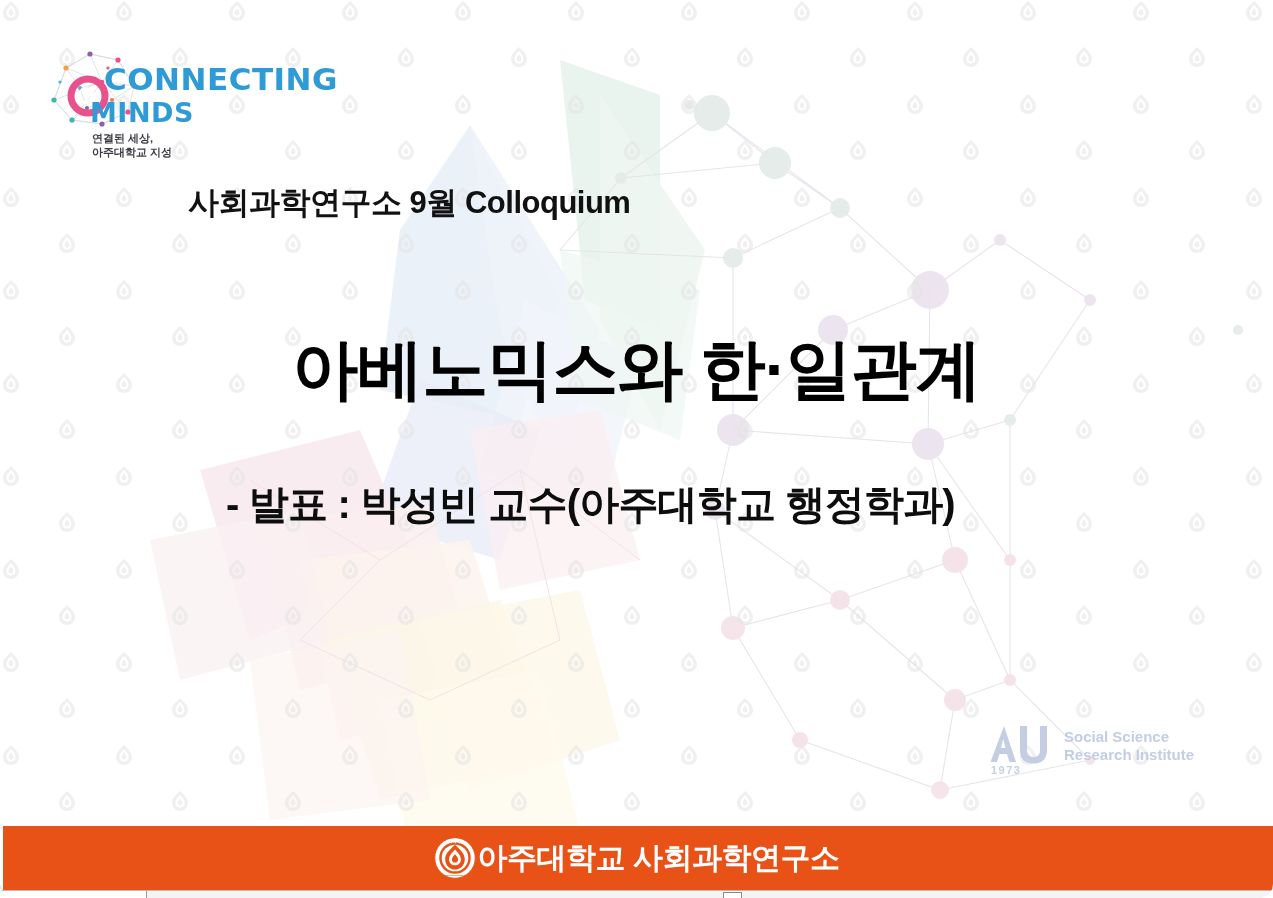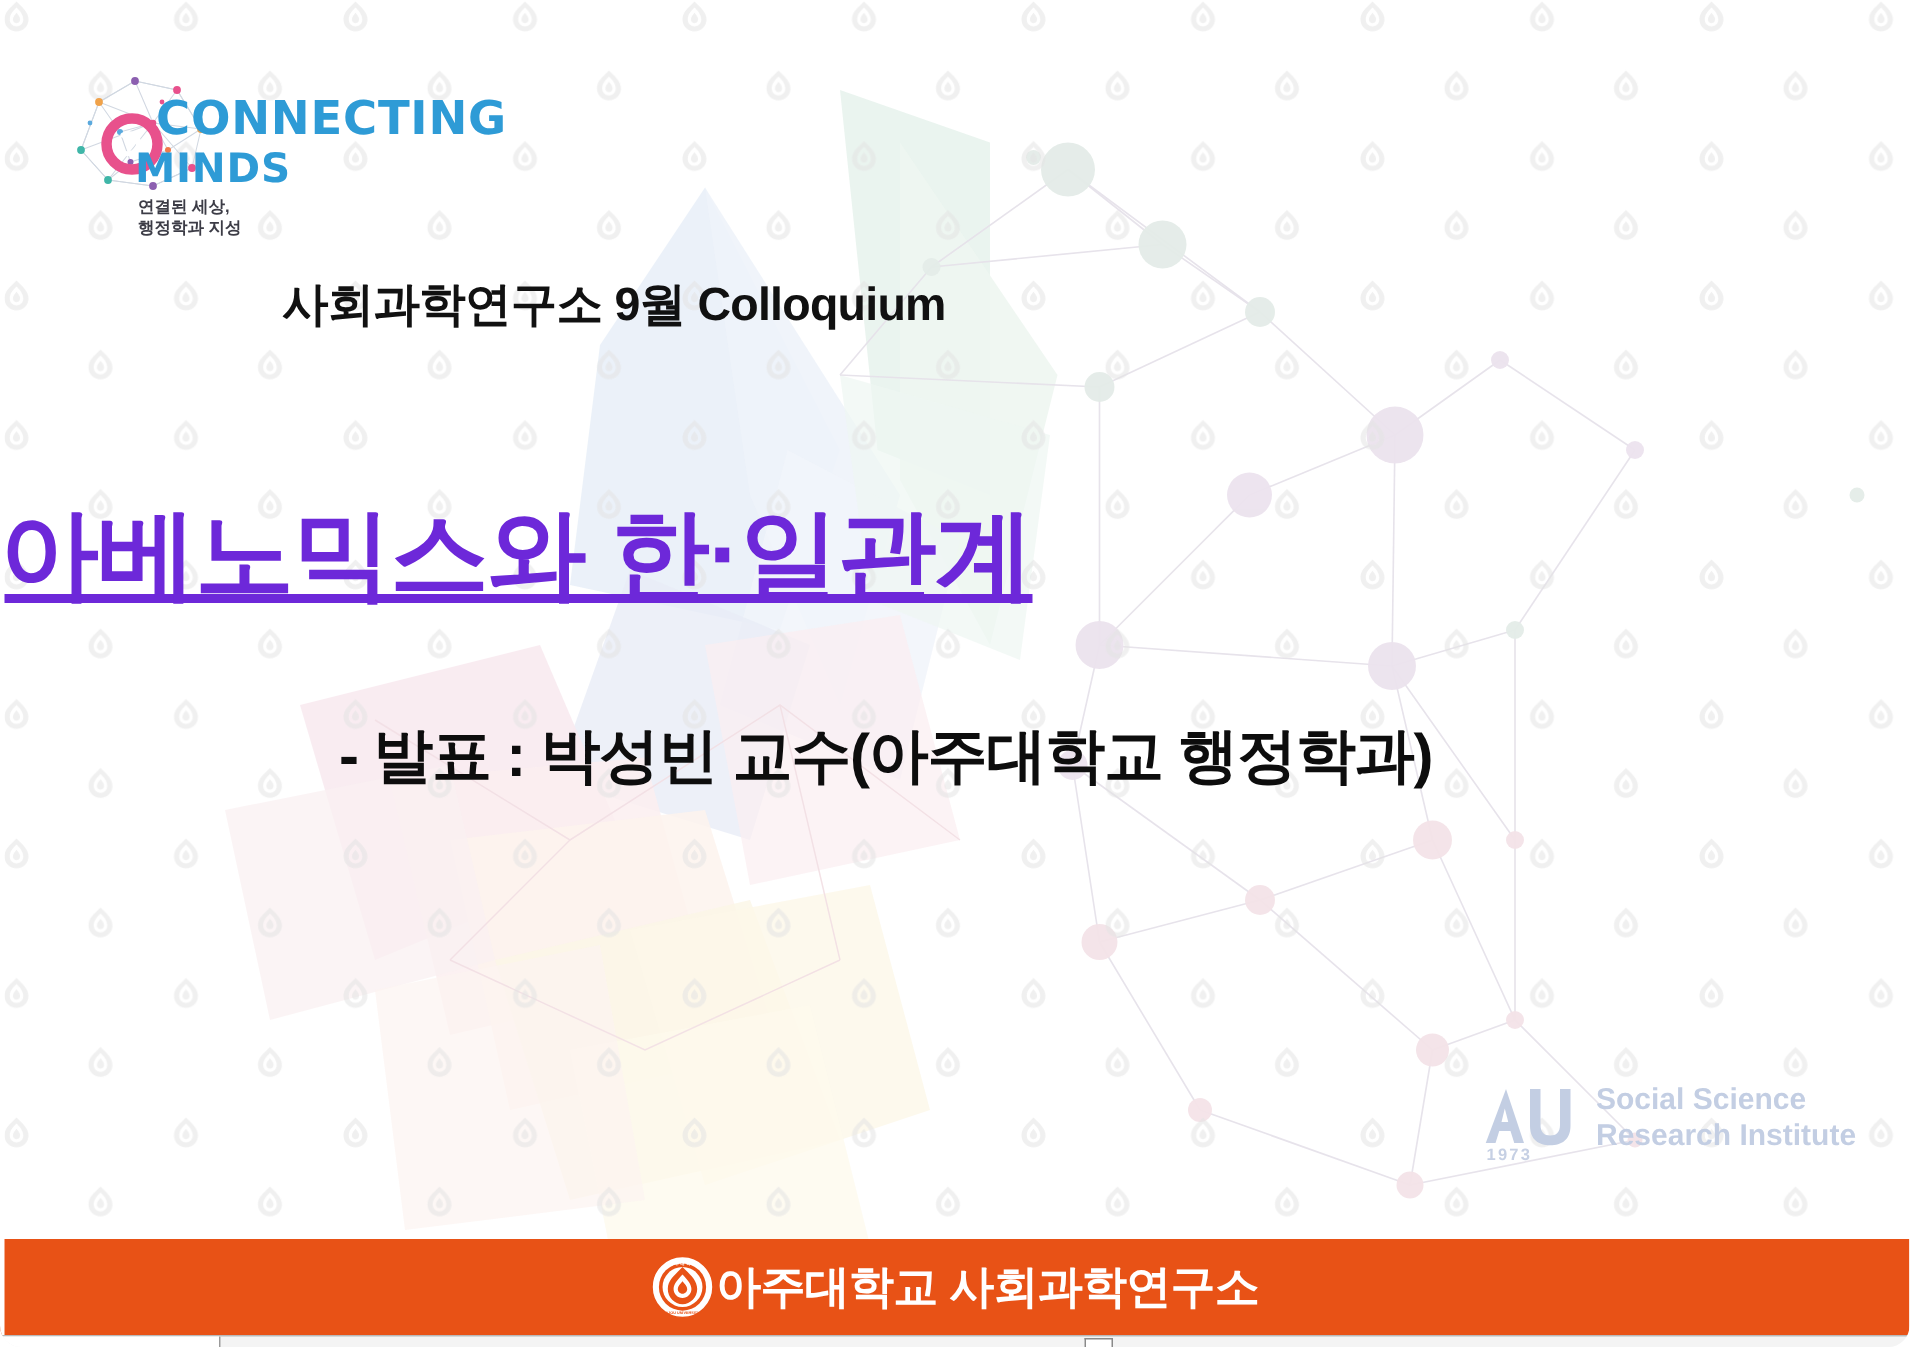--- a/index.html
+++ b/index.html
@@ -91,28 +91,27 @@
     color: #111111;
     letter-spacing: -0.5px;
     z-index: 5;
     white-space: nowrap;
   }
   #poster-title {
     position: absolute;
     left: 0;
     top: 325px;
     width: 1273px;
-    text-align: left;
+    text-align: center;
     font-size: 66px;
     font-weight: bold;
-    color: #6d28d9;
+    color: #000000;
     letter-spacing: -1px;
     z-index: 5;
     white-space: nowrap;
-    text-decoration: underline;
   }
   #poster-details {
     position: absolute;
     left: 226px;
     top: 484px;
     z-index: 5;
   }
   .detail-line {
     font-size: 40px;
     font-weight: bold;
@@ -141,21 +140,21 @@
   .ssri-year {
     position: absolute;
     left: 3px;
     bottom: -2px;
     font-size: 11px;
     font-weight: bold;
     letter-spacing: 1.5px;
     color: #c6d0e4;
   }
   .ssri-text {
-    font-size: 20px;
+    font-size: 15px;
     font-weight: bold;
     line-height: 1.18;
     color: #c3cee3;
     white-space: pre-line;
     padding-bottom: 4px;
   }
 
   
   #footer-bar {
     position: absolute;
@@ -374,21 +373,21 @@
       </g>
 
       <g>
         <circle cx="46" cy="54" r="17" fill="none" stroke="#e8518c" stroke-width="7"></circle>
         <path d="M40,48 c6,-3 12,2 10,8 c-2,5 -9,6 -12,2" fill="none" stroke="#ffffff" stroke-width="3.4" stroke-linecap="round"></path>
       </g>
     </svg>
     <div class="cm-wordmark">CONNECTING</div>
     <div class="cm-word2">MINDS</div>
     <div class="cm-tagline">연결된 세상,
-행정학과 지성</div>
+아주대학교 지성</div>
   </div>
 
   <div id="poster-subtitle">사회과학연구소 9월 Colloquium</div>
 
   <div id="poster-title">아베노믹스와 한·일관계</div>
 
   <div id="poster-details">
     <div class="detail-line">- 발표 : 박성빈 교수(아주대학교 행정학과)</div>
   </div>
 

